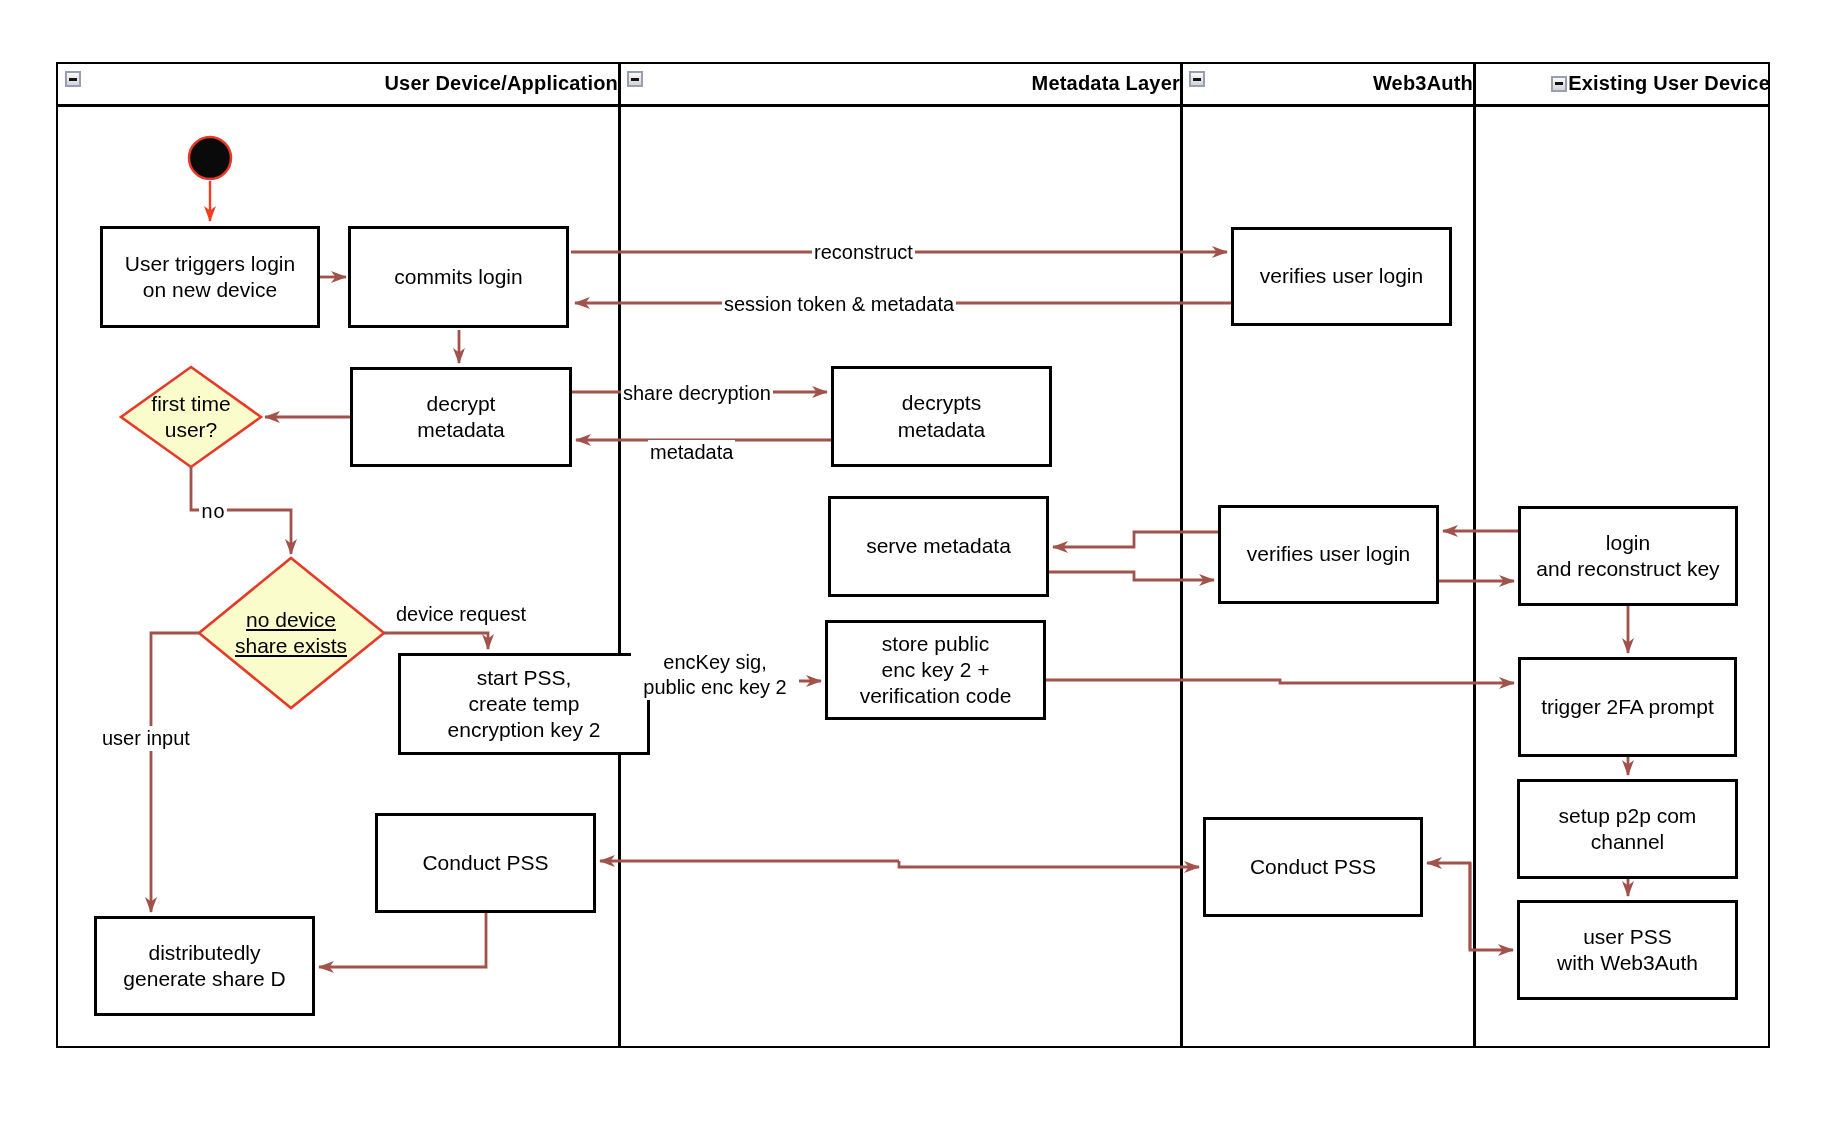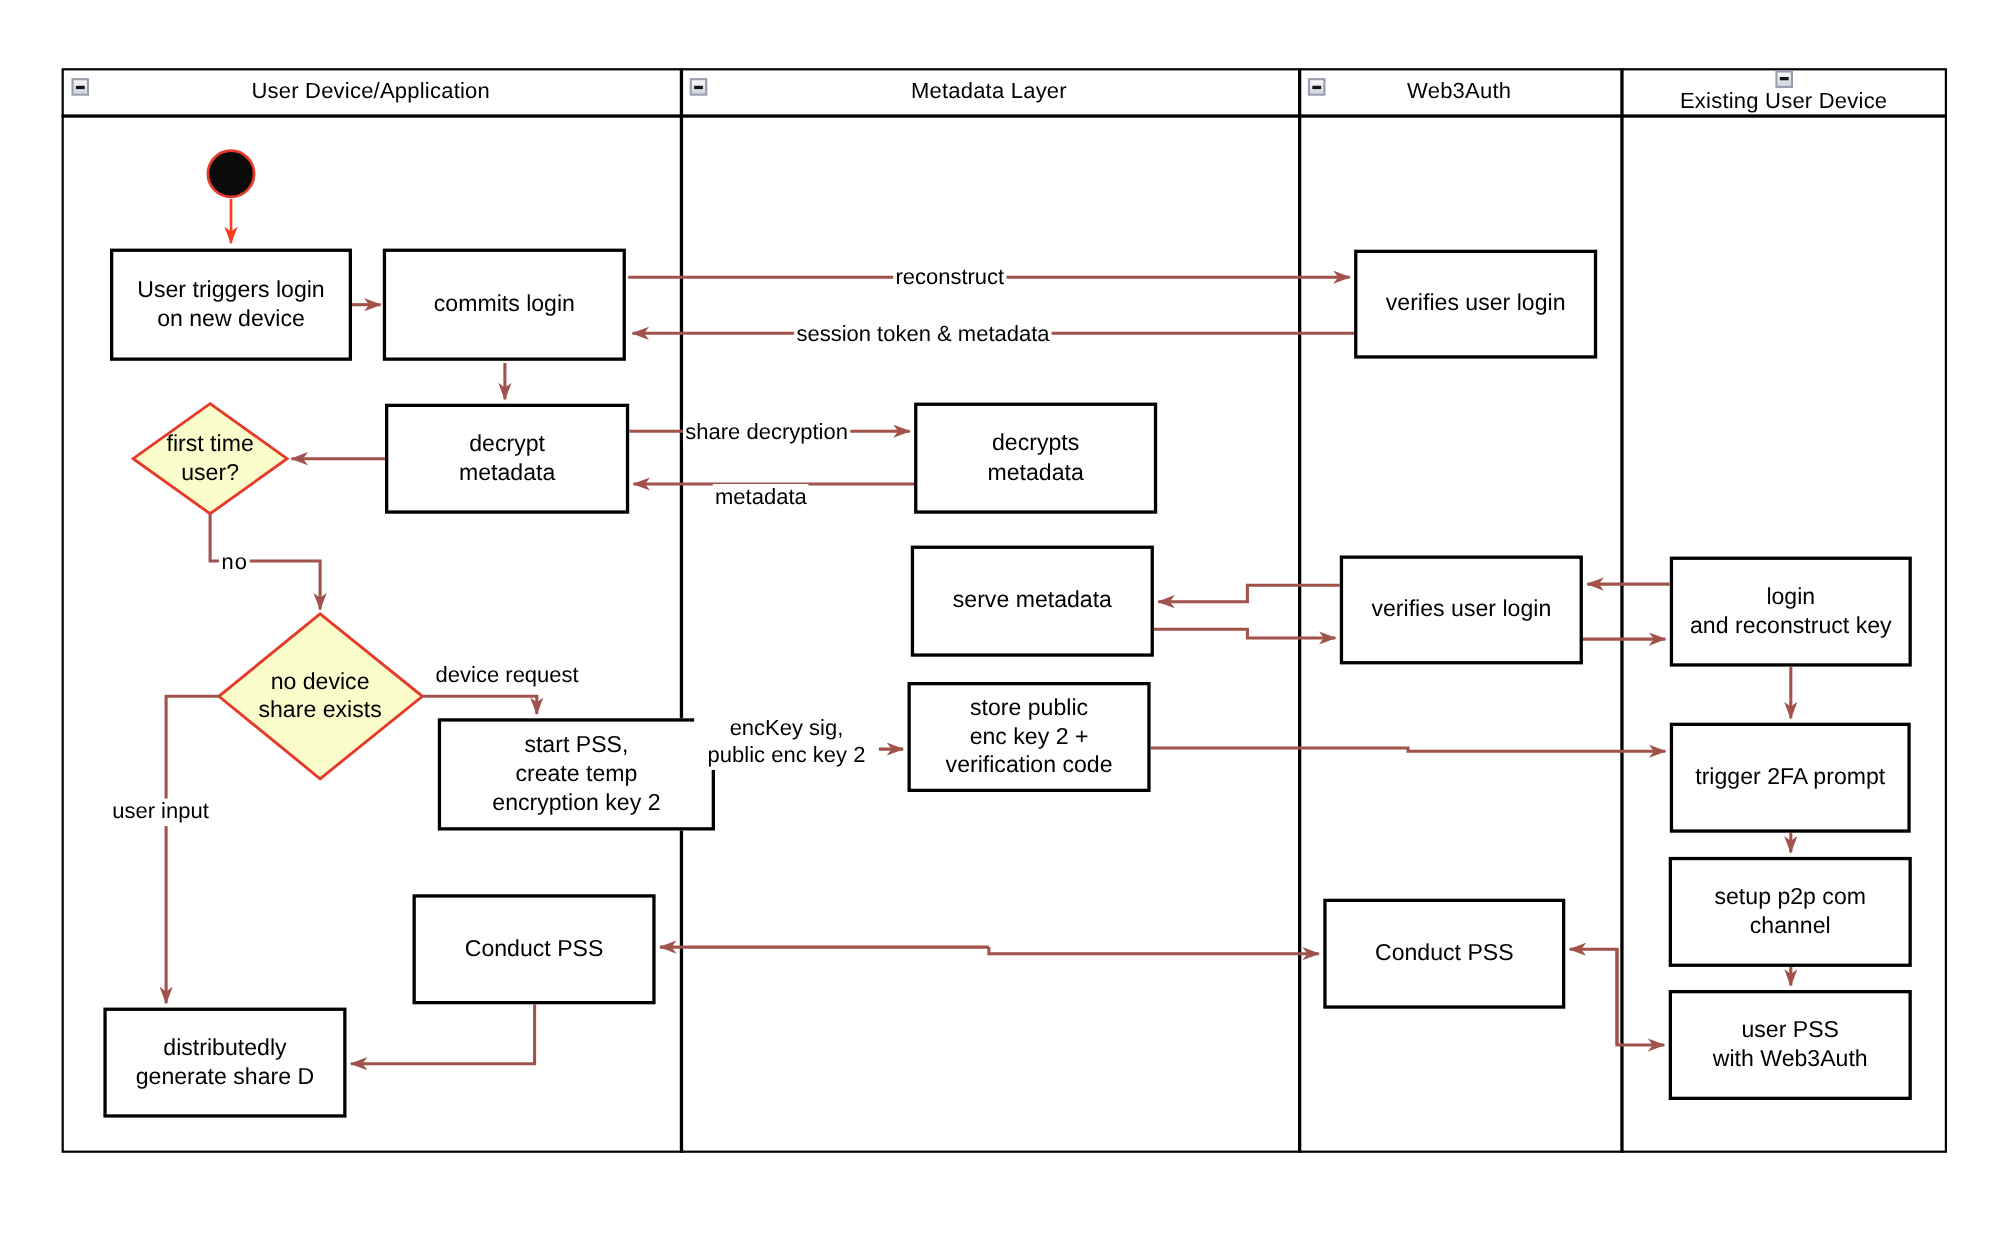--- a/index.html
+++ b/index.html
@@ -15,22 +15,22 @@
   .lane-divider {
     position:absolute; top:62px; height:986px; width:3px;
     background:var(--frame,#000);
   }
   .header-bottom {
     position:absolute; left:56px; top:104px; width:1714px; height:3px;
     background:var(--frame,#000);
   }
   .lane-header {
     position:absolute; top:62px; height:43px; display:flex;
-    align-items:center; justify-content:center;
-    font-size:20px; font-weight:normal; letter-spacing:0.2px;
+    align-items:center; justify-content:flex-end;
+    font-size:20px; font-weight:bold; letter-spacing:0.2px;
   }
   .collapse-icon {
     width:16px; height:16px; box-sizing:border-box;
     border:2px solid #98a0b0; background:linear-gradient(#fafafa,#d2d4da);
     display:flex; align-items:center; justify-content:center; flex:0 0 auto;
   }
   .collapse-icon .bar { width:8px; height:3px; background:#141414; }
   .icon-topleft { position:absolute; left:9px; top:9px; }
   .lane-header.packed { gap:1px; }
   svg.edges { position:absolute; left:0; top:0; z-index:2; }
@@ -78,21 +78,21 @@
         <span class="bar"></span>
       </span>
     <span>Metadata Layer</span>
   </div>
   <div class="lane-header" style="left:1180px; width:293px;">
     <span class="collapse-icon icon-topleft">
         <span class="bar"></span>
       </span>
     <span>Web3Auth</span>
   </div>
-  <div class="lane-header packed" style="left:1473px; width:297px;flex-direction:column;">
+  <div class="lane-header packed" style="left:1473px; width:297px;">
     <span class="collapse-icon">
         <span class="bar"></span>
       </span>
     <span>Existing User Device</span>
   </div>
 
   <svg class="edges" width="1822" height="1132">
     <defs>
       <marker id="mD" markerUnits="userSpaceOnUse" markerWidth="18" markerHeight="14" refX="15" refY="6" orient="auto">
         <path class="ah-dark" d="M0,0 L16,6 L0,12 L4.5,6 Z"></path>
@@ -160,21 +160,21 @@
   <div class="node" style="left:1518px; top:506px; width:220px; height:100px;">login
 and reconstruct key</div>
   <div class="node" style="left:1518px; top:657px; width:219px; height:100px;">trigger 2FA prompt</div>
   <div class="node" style="left:1517px; top:779px; width:221px; height:100px;">setup p2p com
 channel</div>
   <div class="node" style="left:1517px; top:900px; width:221px; height:100px;">user PSS
 with Web3Auth</div>
 
   <div class="decision-label" style="left:126px; top:387px; width:130px; height:60px;">first time
 user?</div>
-  <div class="decision-label" style="left:206px; top:603px; width:170px; height:60px;">no device
+  <div class="decision-label" style="left:206px; top:603px; width:170px; height:60px;text-decoration:underline;">no device
 share exists</div>
 
   <span class="edge-label" style="left:812px; top:240px;">reconstruct</span>
   <span class="edge-label" style="left:722px; top:292px;">session token &amp; metadata</span>
   <span class="edge-label" style="left:621px; top:381px;">share decryption</span>
   <span class="edge-label" style="left:648px; top:440px;">metadata</span>
   <span class="edge-label" style="left:199px; top:500px;font-family:Liberation Mono, monospace;">no</span>
   <span class="edge-label" style="left:394px; top:602px;">device request</span>
   <span class="edge-label center" style="left:631px; top:650px; width:164px;">encKey sig,
 public enc key 2</span>

